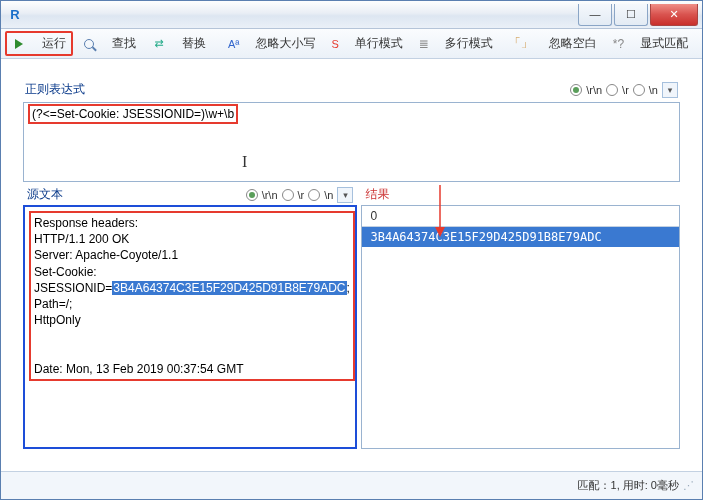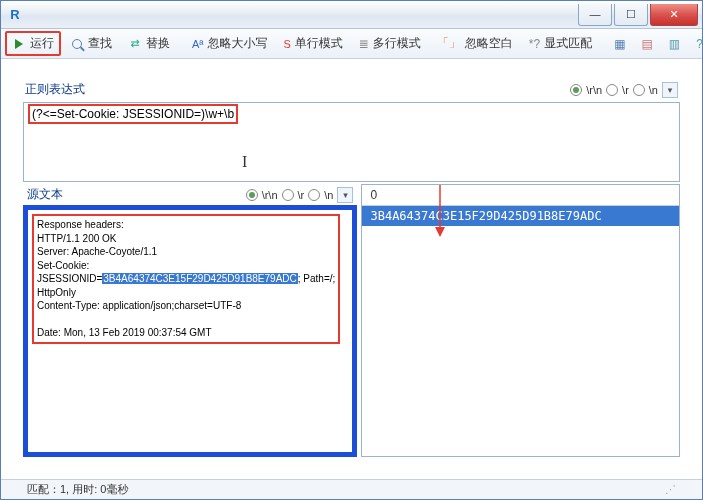--- a/index.html
+++ b/index.html
@@ -4,21 +4,21 @@
 <style>
 *{box-sizing:border-box;margin:0;padding:0;font-family:"Microsoft YaHei","SimSun",Arial,sans-serif}
 body{background:#fff;width:703px;height:500px;overflow:hidden;position:relative}
 .window{width:703px;height:500px;border:1px solid #5a7fb0;display:flex;flex-direction:column;background:#fff}
 .titlebar{height:28px;background:linear-gradient(#fdfefe,#e9eef5 45%,#dde6f1 55%,#eaf0f7);border-bottom:1px solid #b5c4d8;display:flex;align-items:center;padding-left:6px;font-size:12px;color:#333}
 .titlebar .ticon{width:16px;height:16px;display:flex;align-items:center;justify-content:center;color:#1a6fc9;font-weight:bold;font-size:13px;margin-right:6px}
 .winbtns{margin-left:auto;display:flex}
 .winbtn{width:34px;height:22px;border:1px solid #8aa5c6;border-top:none;margin-right:2px;display:flex;align-items:center;justify-content:center;background:linear-gradient(#f5f8fc,#e3ebf4);font-size:11px;color:#333;border-radius:0 0 3px 3px}
 .winbtn.close{width:48px;background:linear-gradient(#f08f87,#d9534f 50%,#c9302c);color:#fff;border-color:#a94442;margin-right:4px}
 .toolbar{height:30px;background:linear-gradient(#fafcfe,#ebf1f8);border-bottom:1px solid #c3d1e2;display:flex;align-items:center;padding:0 4px;font-size:12px;color:#333;gap:2px;overflow:hidden}
-.tbtn{display:flex;align-items:center;padding:3px 6px;gap:4px;white-space:nowrap;cursor:pointer;border:1px solid transparent;border-radius:3px}
+.tbtn{display:flex;align-items:center;padding:3px 6px;gap:16px;white-space:nowrap;cursor:pointer;border:1px solid transparent;border-radius:3px}
 .tbtn.run{border:2px solid #e63a2e;border-radius:2px;padding:2px 5px}
 .tico{width:14px;height:14px;display:inline-flex;align-items:center;justify-content:center}
 .tsep{width:1px;height:22px;background:#c3d1e2;margin:0 2px}
 .play{width:0;height:0;border-left:8px solid #2e8b2e;border-top:5px solid transparent;border-bottom:5px solid transparent}
 .mag{width:10px;height:10px;border:1.5px solid #5a7fb0;border-radius:50%;position:relative}
 .mag::after{content:"";position:absolute;width:5px;height:1.5px;background:#5a7fb0;bottom:-2px;right:-4px;transform:rotate(45deg)}
 .swap{font-size:11px;color:#2a8}
 .aicon{color:#3366cc;font-weight:normal;font-size:11px}
 .sicon{color:#e63a2e;font-size:11px}
 .licon{font-size:12px}
@@ -28,30 +28,30 @@
 .radios{margin-left:auto;display:flex;gap:4px;align-items:center;font-size:11px;color:#333}
 .radio{width:12px;height:12px;border:1px solid #888;border-radius:50%;display:inline-flex;align-items:center;justify-content:center;background:#fff}
 .radio.on::after{content:"";width:6px;height:6px;background:#5a9e5a;border-radius:50%}
 .dropbtn{width:16px;height:16px;border:1px solid #a6c0dd;background:#f0f5fb;font-size:9px;display:flex;align-items:center;justify-content:center;color:#555}
 .regex-box{height:80px;border:1px solid #9ab3d0;margin:2px;padding:4px;font-family:"SimSun",monospace;font-size:12px;background:#fff;position:relative}
 .regex-hl{display:inline;border:2px solid #e63a2e;padding:1px 2px}
 .cursor{position:absolute;left:218px;top:50px;font-size:16px;color:#333;font-family:serif}
 .lower{flex:1;display:flex;gap:4px;padding:0 2px 2px;overflow:hidden}
 .col{flex:1;display:flex;flex-direction:column;overflow:hidden}
 .col.left{flex:1.05}
-.src-box{flex:1;border:5px solid #1d4ed8;padding:4px;font-family:"SimSun",monospace;font-size:10px;line-height:1.35;background:#fff;position:relative;overflow:hidden}
+.src-box{flex:1;border:2px solid #1d4ed8;padding:4px;font-family:"SimSun",monospace;font-size:12px;line-height:1.35;background:#fff;position:relative;overflow:hidden}
 .src-hl{border:2px solid #e63a2e;padding:2px 3px;display:inline-block}
 .match-hl{background:#3a79d1;color:#fff;padding:0 1px}
 .res-box{flex:1;border:1px solid #9ab3d0;background:#fff;position:relative;overflow:hidden;font-size:12px}
 .res-hdr{border-bottom:1px solid #c3d1e2;padding:3px 8px;font-size:12px;color:#333;background:#fff}
 .res-row{background:#3a79d1;color:#fff;padding:3px 8px;font-family:"SimSun",monospace;font-size:12px;position:relative}
 .arrow{position:absolute;left:432px;top:185px;pointer-events:none}
 .arrow-line{stroke:#e63a2e;stroke-width:1.5;fill:none}
 .arrow-head{fill:#e63a2e}
-.statusbar{height:20px;border-top:1px solid #c3d1e2;background:#f2f6fb;display:flex;align-items:center;justify-content:space-between;padding:0 26px;font-size:11px;color:#333;gap:4px}
+.statusbar{height:28px;border-top:1px solid #c3d1e2;background:#f2f6fb;display:flex;align-items:center;justify-content:flex-end;padding:0 8px;font-size:11px;color:#333;gap:4px}
 .bracket{color:#c98a2e}
 .gray{color:#888}
 </style>
 </head>
 <body>
 
 <div class="window">
   <div class="titlebar">
     <span class="ticon">R</span>
     <div class="winbtns">
@@ -147,28 +147,31 @@
           </div>
         </div>
         <div class="src-box">
           <span class="src-hl">
             <span>Response headers:</span><br>
             <span>HTTP/1.1 200 OK</span><br>
             <span>Server: Apache-Coyote/1.1</span><br>
             <span>Set-Cookie:</span><br>
             <span>JSESSIONID=</span><span class="match-hl">3B4A64374C3E15F29D425D91B8E79ADC</span><span>; Path=/;</span><br>
             <span>HttpOnly</span><br>
-            <span>Content-Type: application/json;charset=UTF-8</span><br>
+            <br>
             <br>
             <span>Date: Mon, 13 Feb 2019 00:37:54 GMT</span>
           </span>
         </div>
       </div>
 
       <div class="col">
+        <div class="sec-hdr">
+          <span class="label" style="color:#c33">结果</span>
+        </div>
         <div class="res-box">
           <div class="res-hdr">0</div>
           <div class="res-row">3B4A64374C3E15F29D425D91B8E79ADC</div>
         </div>
       </div>
     </div>
   </div>
 
   <svg class="arrow" width="20" height="55">
     <line x1="8" y1="0" x2="8" y2="44" class="arrow-line"></line>

